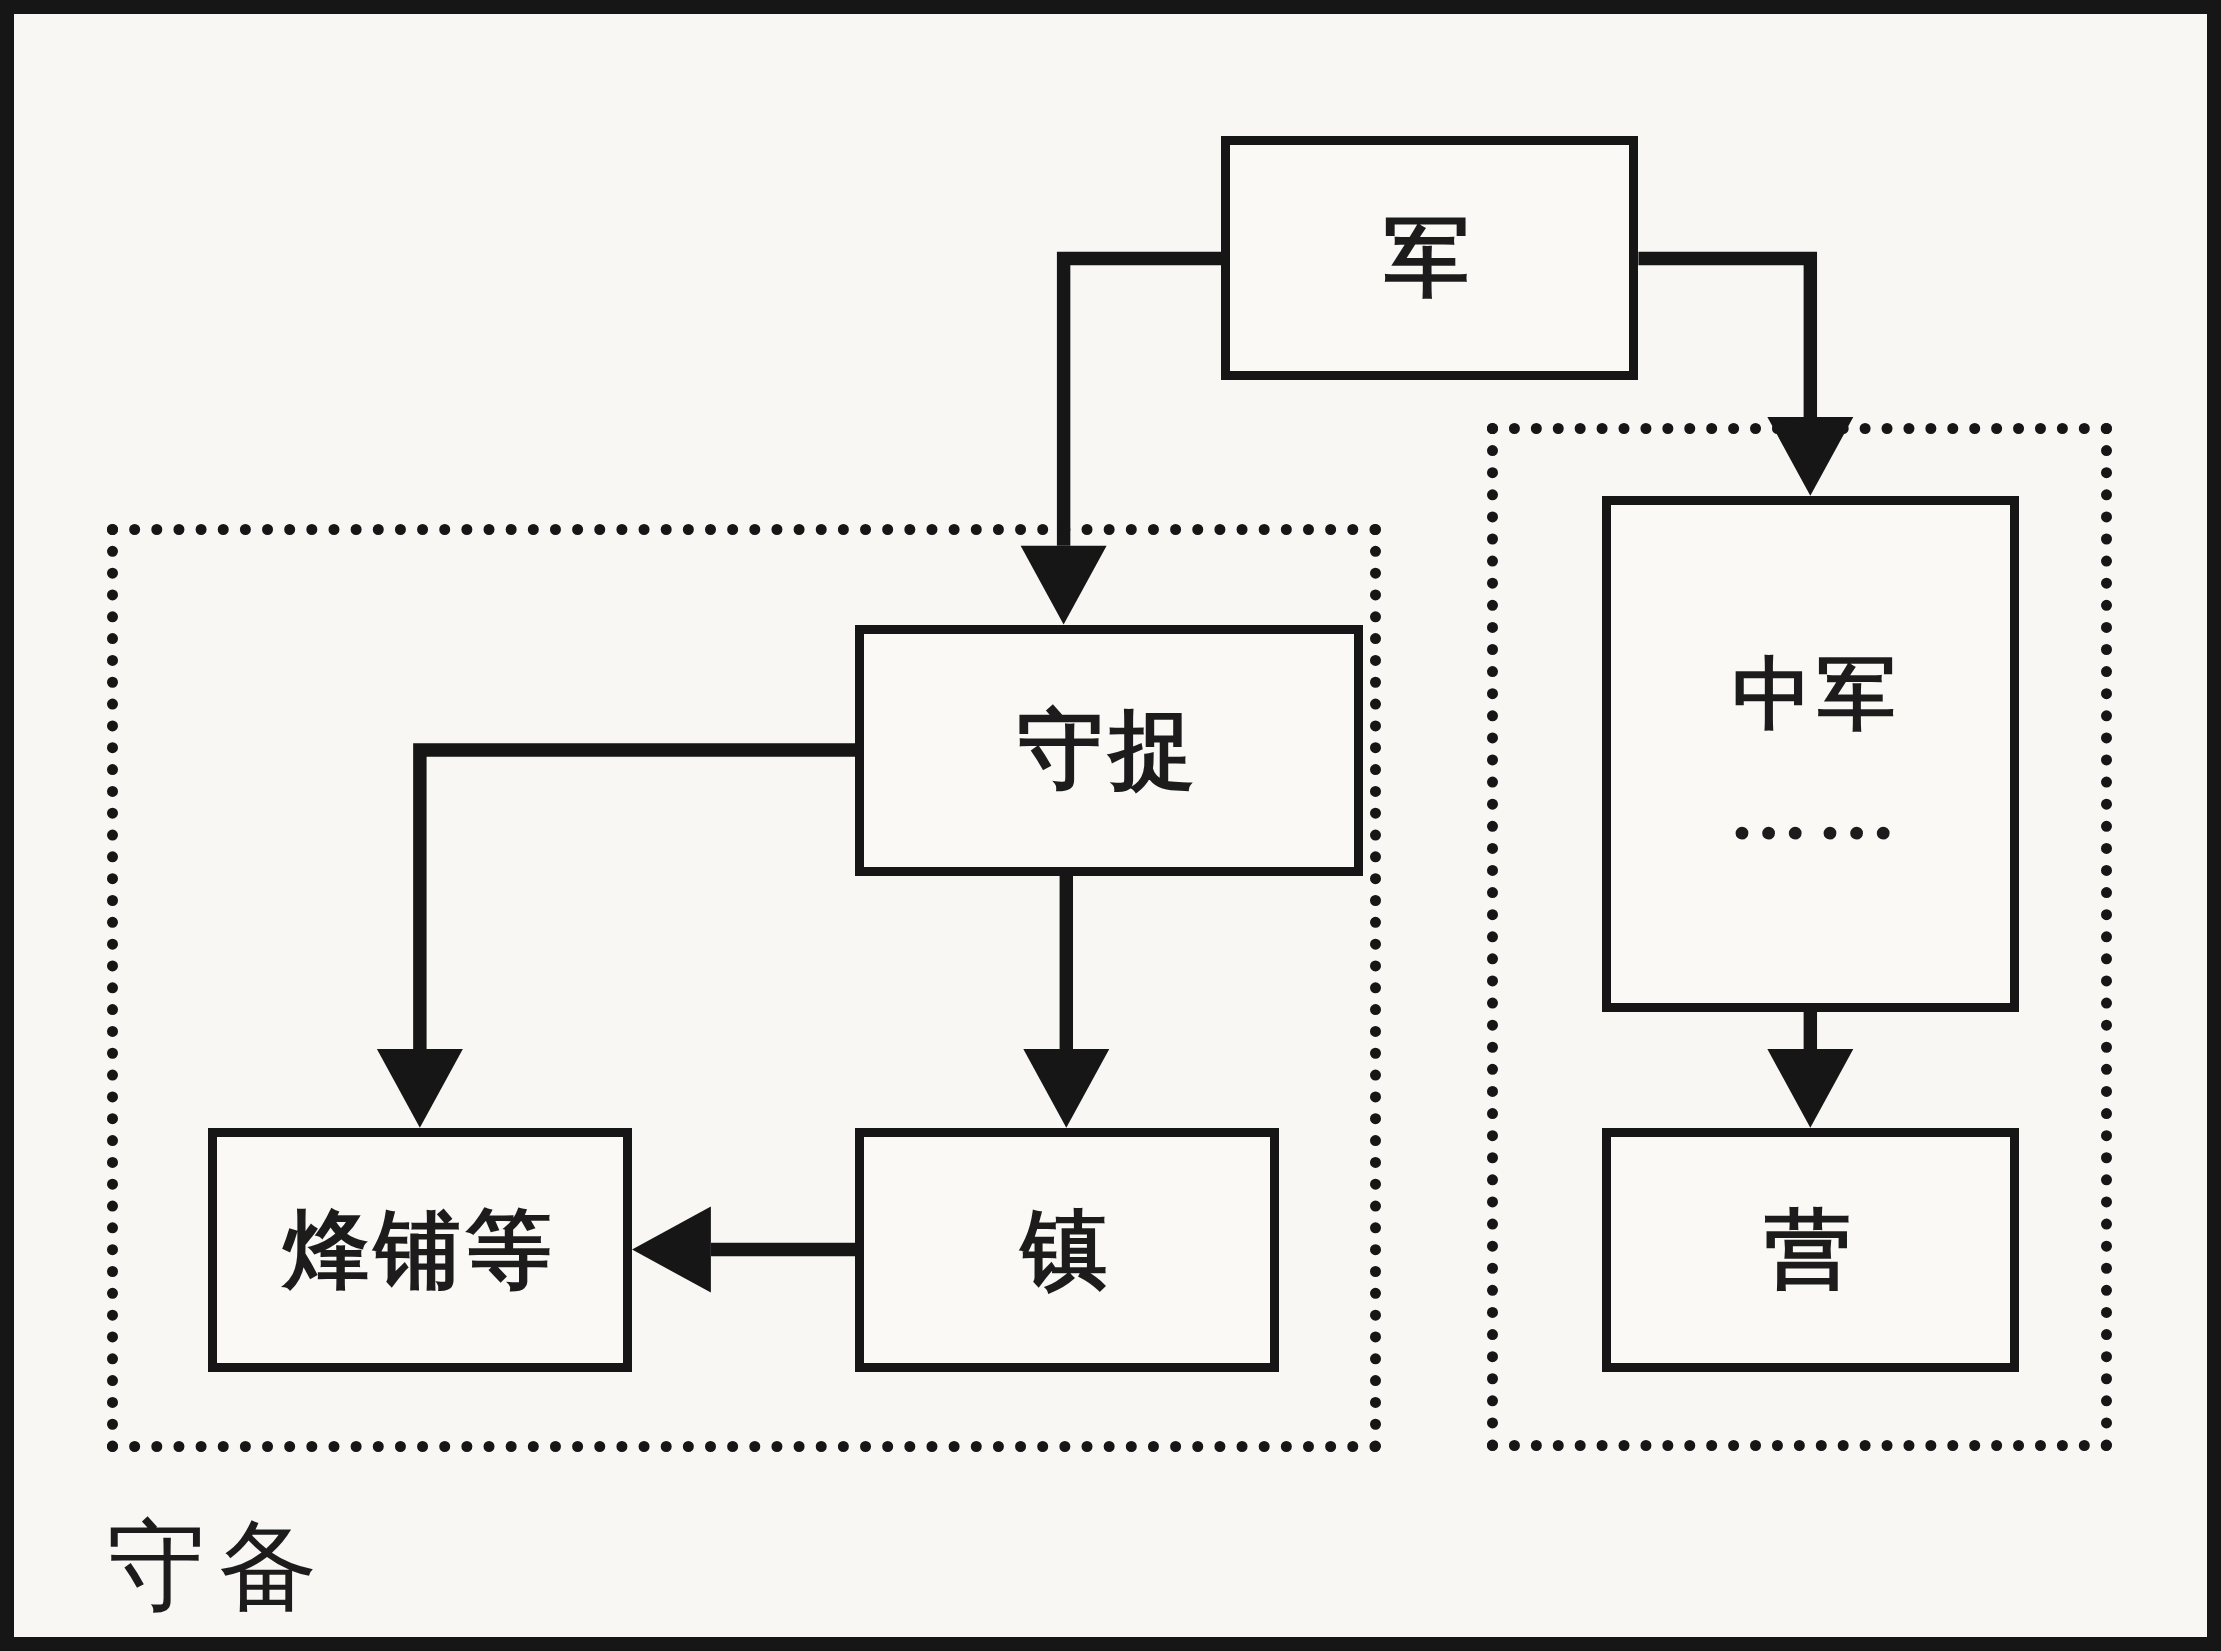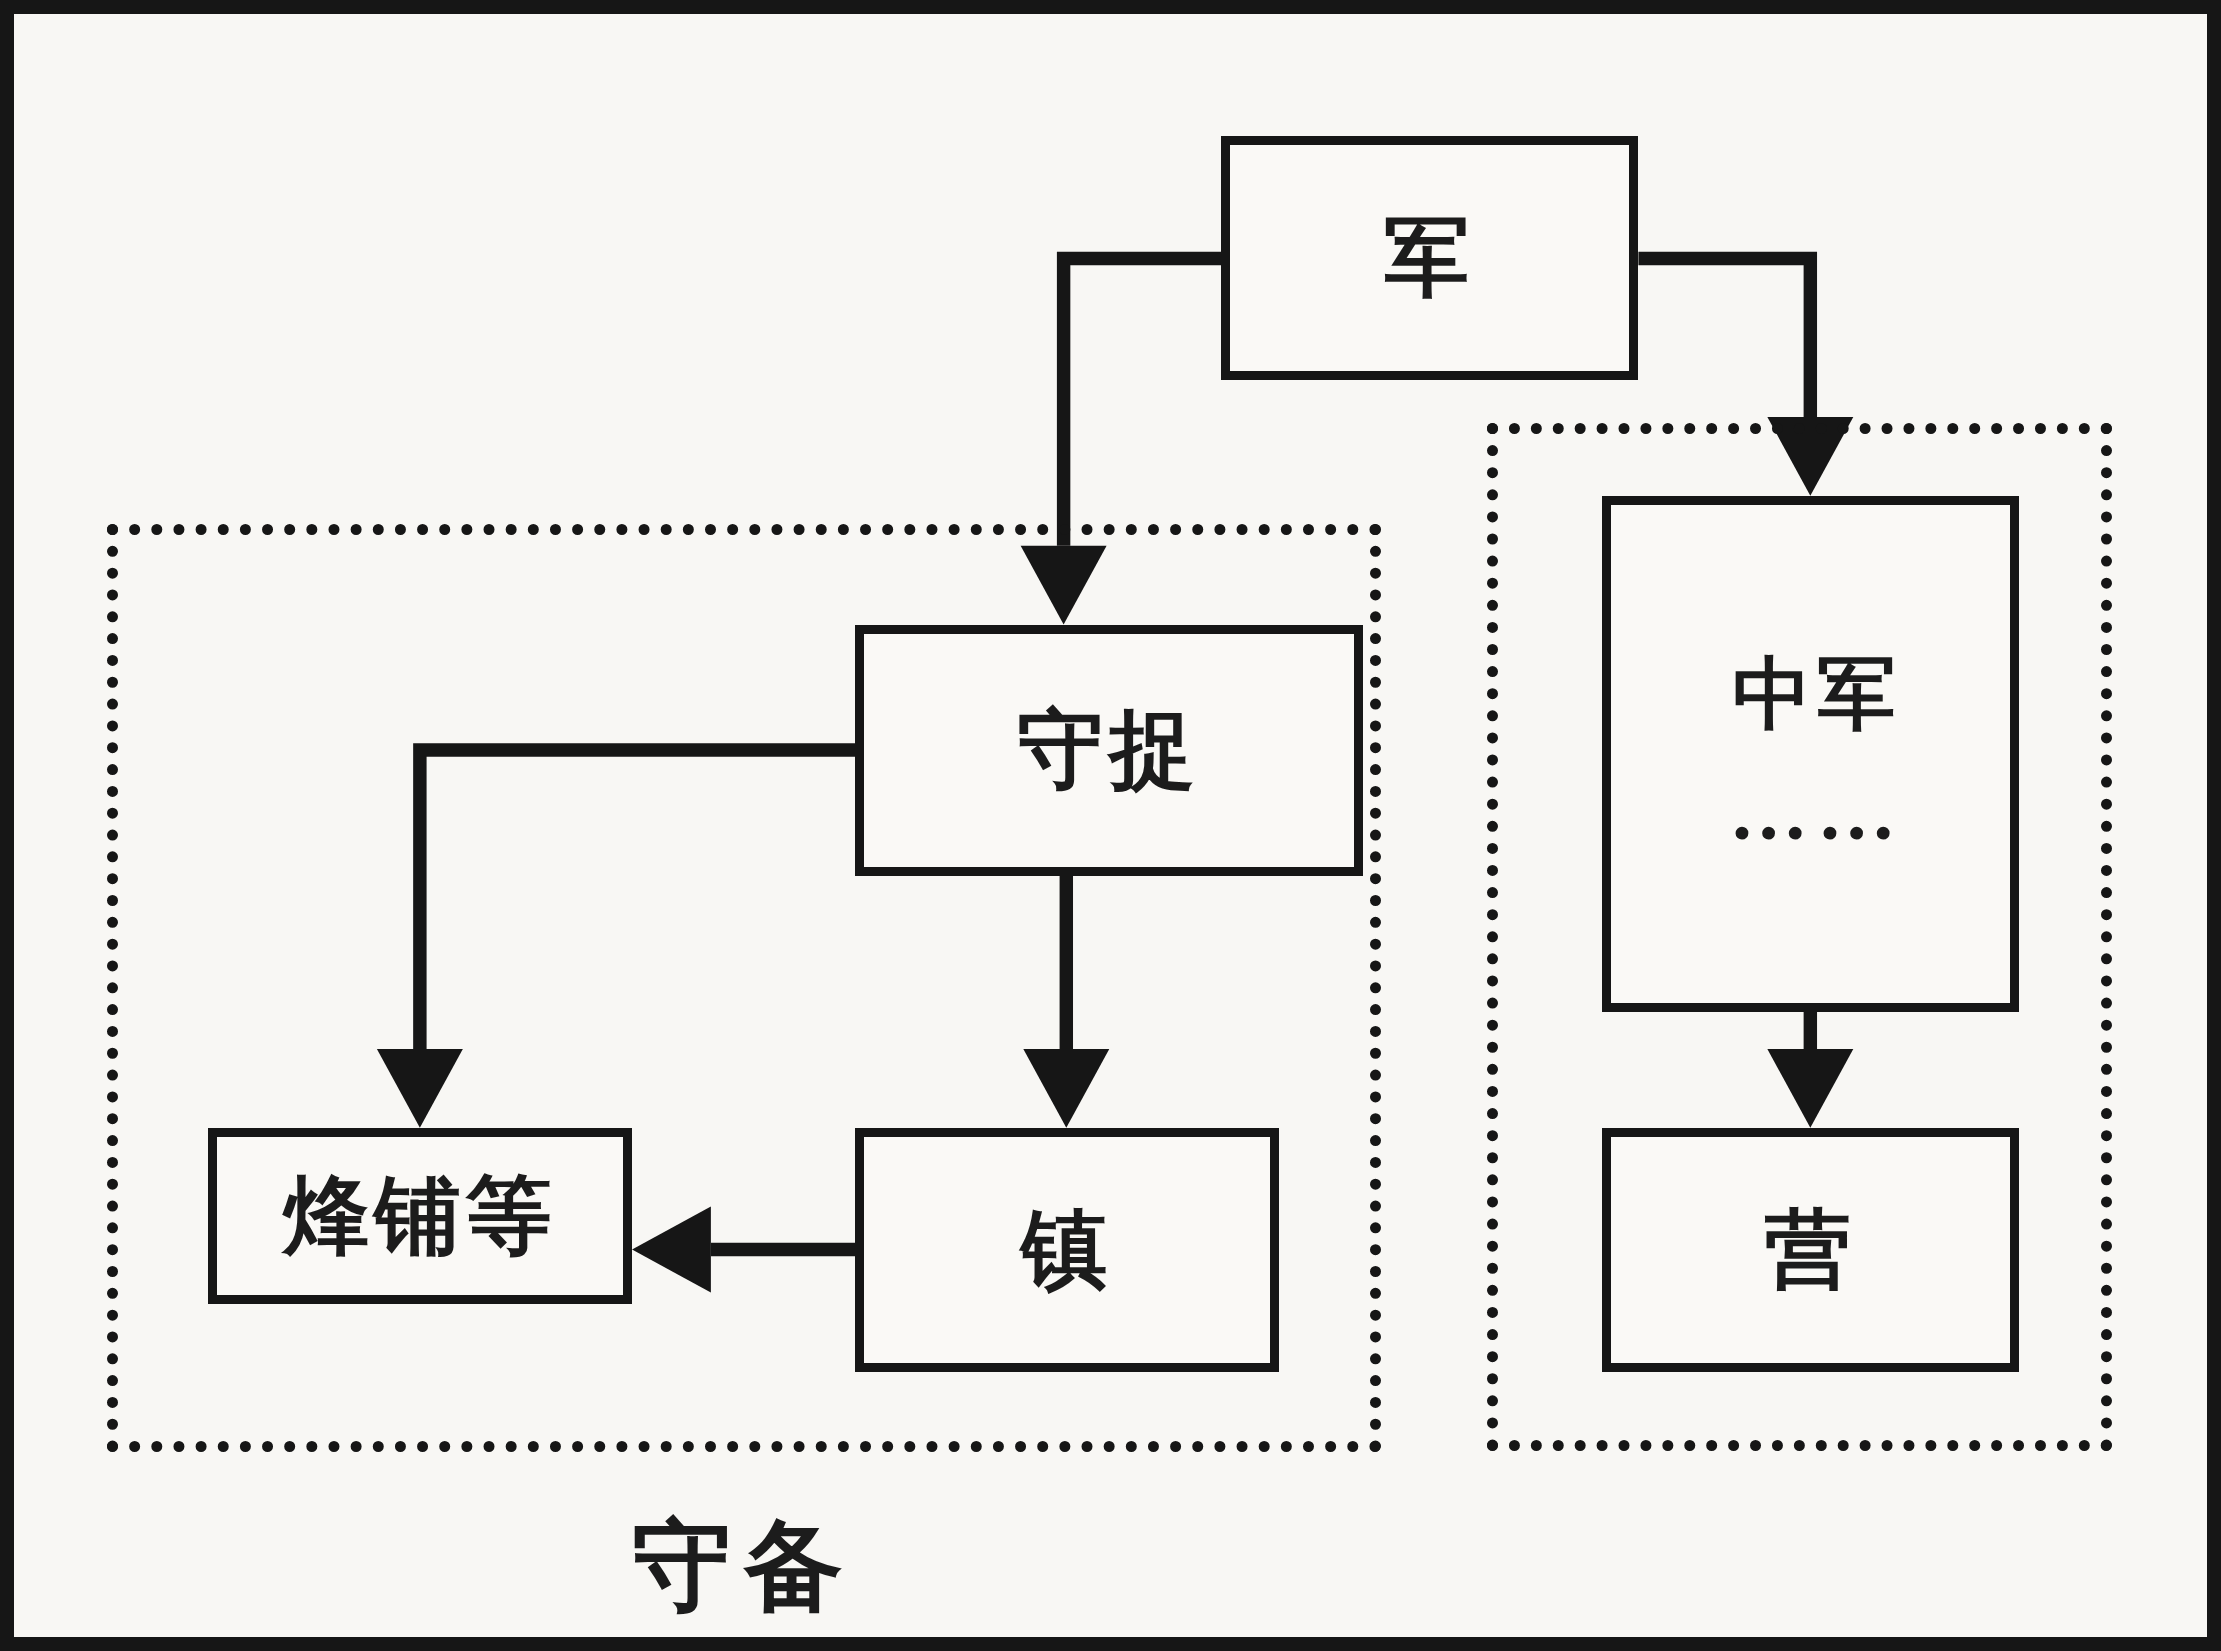--- a/index.html
+++ b/index.html
@@ -35,23 +35,23 @@
     line-height: 1.1;
   }
   .group {
     position: absolute;
     box-sizing: border-box;
     border: 11.6px dotted #161616;
     background: transparent;
   }
   .group-caption {
     position: absolute;
-    text-align: center;
+    text-align: left;
     font-size: 99px;
-    font-weight: 700;
+    font-weight: 400;
     color: #1c1c1c;
     letter-spacing: 12.5px;
   }
   .stack {
     display: flex;
     flex-direction: column;
     align-items: center;
     justify-content: center;
   }
   .stack .line {
@@ -118,21 +118,21 @@
   <div class="node" style="left:1207px; top:122px; width:417px; height:244px;">
     <span class="label">军</span>
   </div>
 
   <div class="group" style="left:93px; top:510px; width:1274px; height:928px;"></div>
 
   <div class="node" style="left:841px; top:611px; width:508px; height:251px;">
     <span class="label">守捉</span>
   </div>
 
-  <div class="node" style="left:194px; top:1114px; width:424px; height:176px;">
+  <div class="node" style="left:194px; top:1114px; width:424px; height:244px;">
     <span class="label">烽铺等</span>
   </div>
 
   <div class="node" style="left:841px; top:1114px; width:424px; height:244px;">
     <span class="label">镇</span>
   </div>
 
   <div class="group" style="left:1473px; top:409px; width:625px; height:1028px;"></div>
 
   <div class="node stack" style="left:1588px; top:482px; width:417px; height:516px;">

